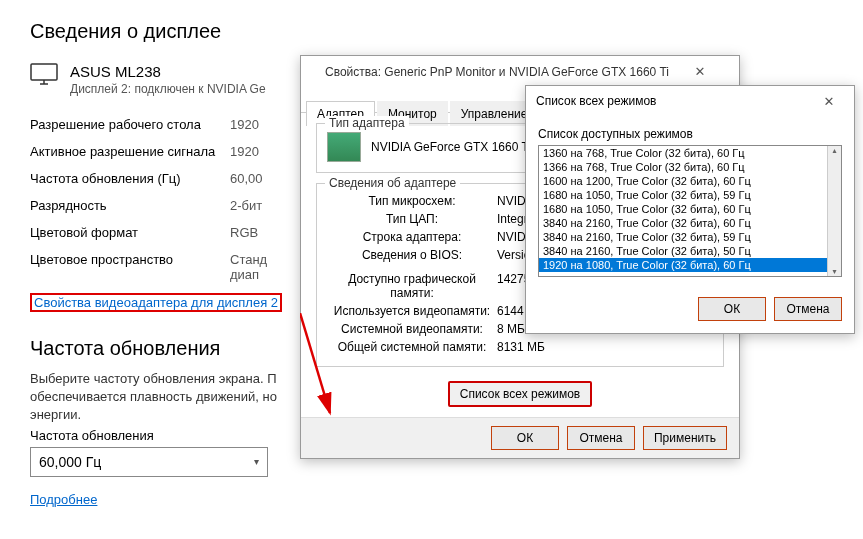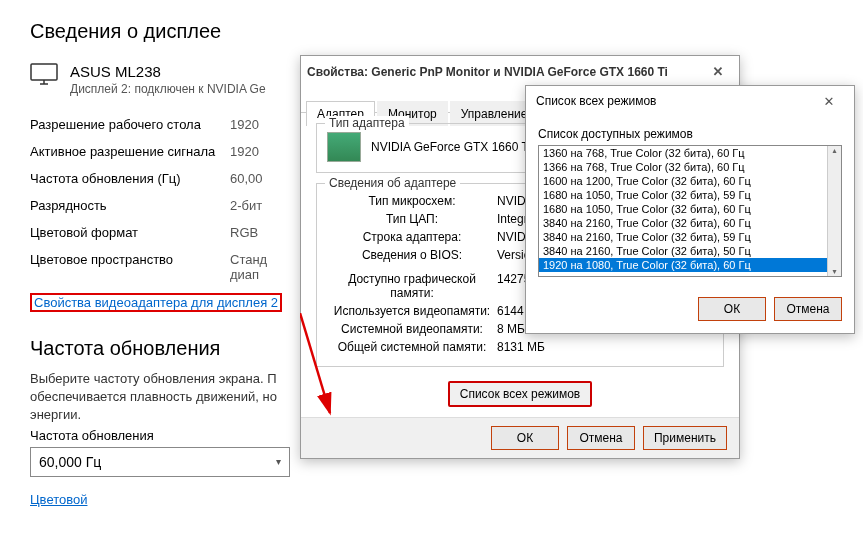--- a/index.html
+++ b/index.html
@@ -14,27 +14,27 @@
 
     .info-row { display: flex; padding: 6px 0; font-size: 13px; }
     .info-label { width: 200px; color: #000; }
     .info-val { color: #555; }
     .link-underline-box { border: 2px solid #d00; display: inline-block; padding: 0 2px; margin-top: 5px; }
 
     .section-title { font-size: 20px; font-weight: 400; margin-top: 25px; margin-bottom: 10px; }
     .desc-text { font-size: 13px; color: #333; max-width: 250px; line-height: 1.4; margin-bottom: 3px; }
 
     .field-label { font-size: 13px; margin-bottom: 4px; }
-    .select-box { width: 260px; border: 1px solid #888; padding: 6px 8px; font-size: 14px; display: flex; justify-content: space-between; align-items: center; background: #fff; }
+    .select-box { width: 238px; border: 1px solid #888; padding: 6px 8px; font-size: 14px; display: flex; justify-content: space-between; align-items: center; background: #fff; }
     .select-box .chev { font-size: 10px; color: #555; }
     .more-link { color: #0066cc; font-size: 13px; margin-top: 15px; display: inline-block; }
 
     
     .dialog1 { position: absolute; left: 300px; top: 55px; width: 440px; background: #fff; border: 1px solid #999; box-shadow: 0 3px 12px rgba(0,0,0,.25); }
-    .dlg-titlebar { display: flex; align-items: center; padding: 8px 6px; font-size: 12px; color: #333; font-weight: bold; }
+    .dlg-titlebar { display: flex; align-items: center; padding: 8px 24px; font-size: 12px; color: #333; }
     .dlg-titlebar .ttl { flex: 1; }
     .dlg-close { width: 30px; text-align: center; color: #555; font-size: 13px; }
     .tabs { display: flex; border-bottom: 1px solid #ccc; padding: 0 5px; }
     .tab { padding: 5px 10px; font-size: 12px; border: 1px solid transparent; border-bottom: none; position: relative; top: 14px; background: #f0f0f0; margin-right: 2px; }
     .tab.active { background: #fff; border-color: #ccc; }
     .dlg-body { padding: 10px 15px; font-size: 12px; text-align: center; }
     .group { border: 1px solid #ccc; padding: 8px 10px 10px; margin-bottom: 10px; position: relative; }
     .group-title { position: absolute; top: -8px; left: 8px; background: #fff; padding: 0 4px; font-size: 12px; color: #333; }
     .adapter-top { display: flex; gap: 10px; align-items: center; }
     .gpu-icon { width: 34px; height: 30px; border: 1px solid #9a9; background: linear-gradient(#4a7, #385); display: flex; align-items: center; justify-content: center; }
@@ -117,21 +117,21 @@
   <div class="desc-text" style="white-space:pre-line">Выберите частоту обновления экрана. П
 обеспечивается плавность движений, но
 энергии.</div>
 
   <div class="field-label">Частота обновления</div>
   <div class="select-box">
     <span>60,000 Гц</span>
     <span class="chev">▾</span>
   </div>
 
-  <a href="#" class="more-link">Цветовой</a>
+  <a href="#" class="more-link">Подробнее</a>
 </div>
 
 <div class="dialog1">
   <div class="dlg-titlebar">
     <span class="ttl">Свойства: Generic PnP Monitor и NVIDIA GeForce GTX 1660 Ti</span>
     <span class="dlg-close">✕</span>
   </div>
   <div class="tabs">
     <div class="tab active">Адаптер</div>
     <div class="tab">Монитор</div>

